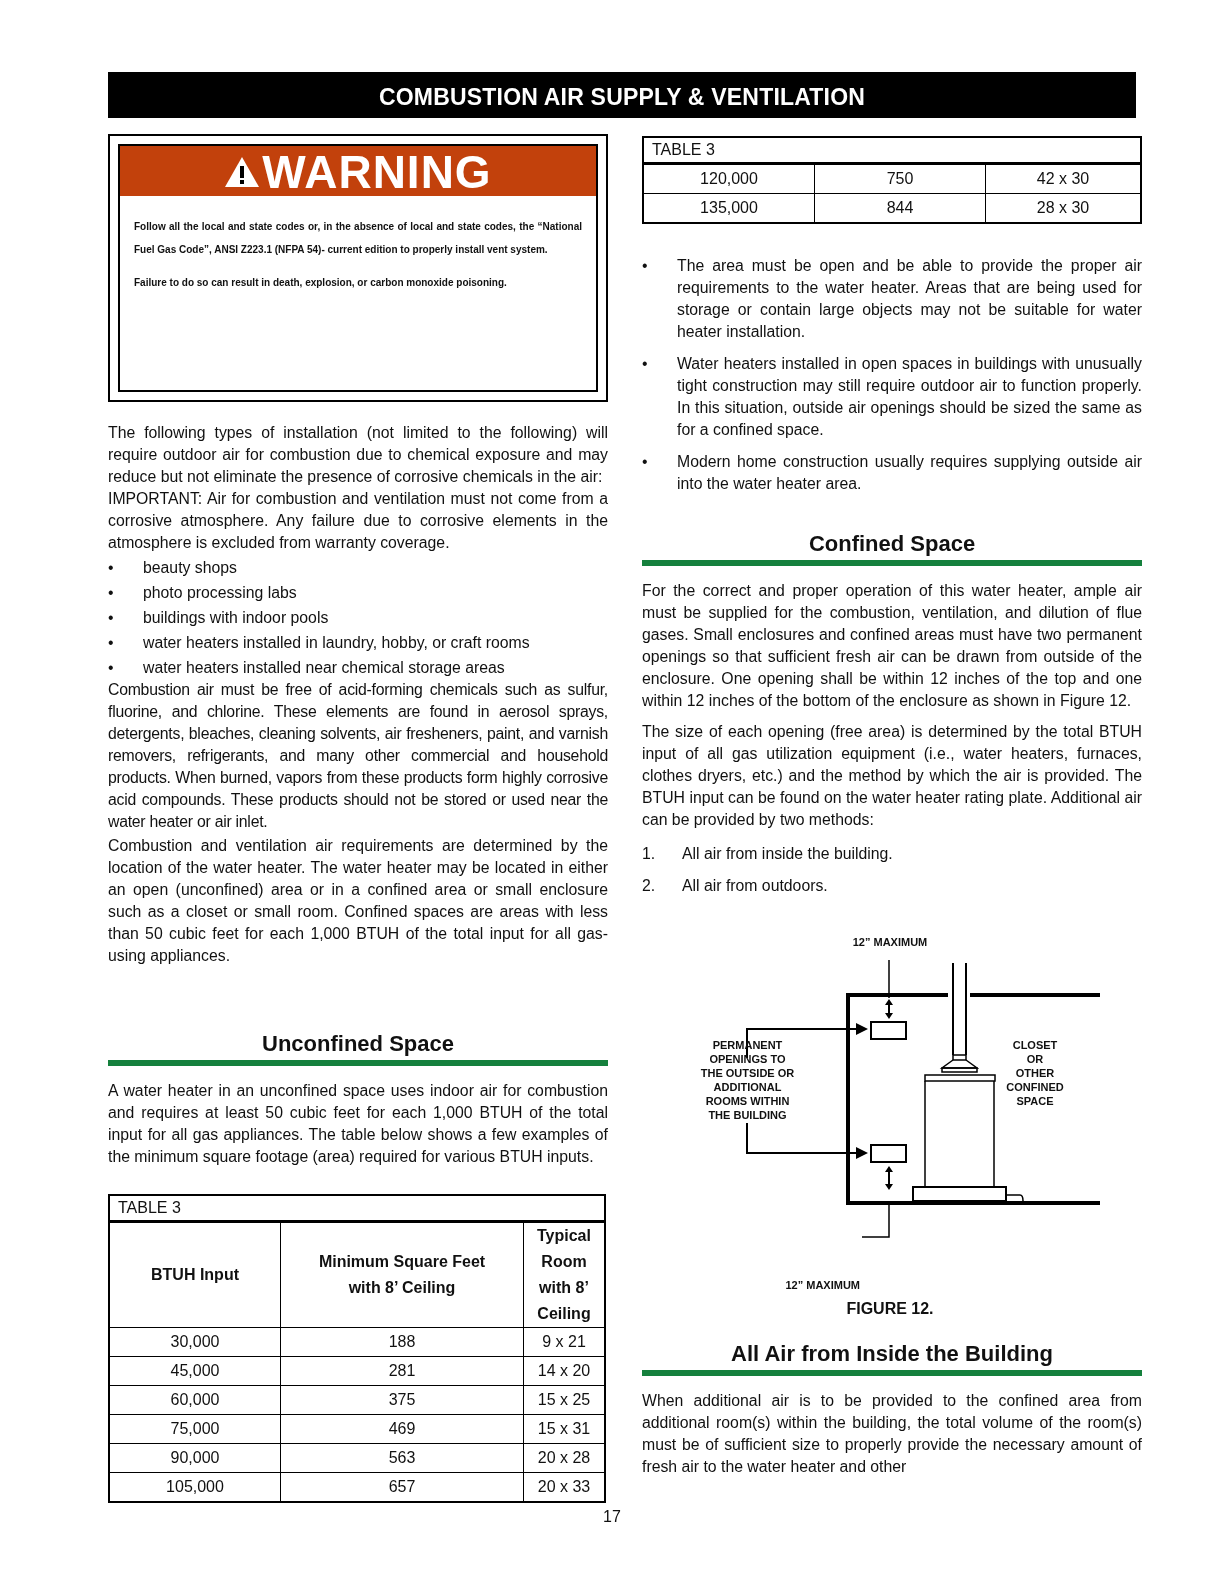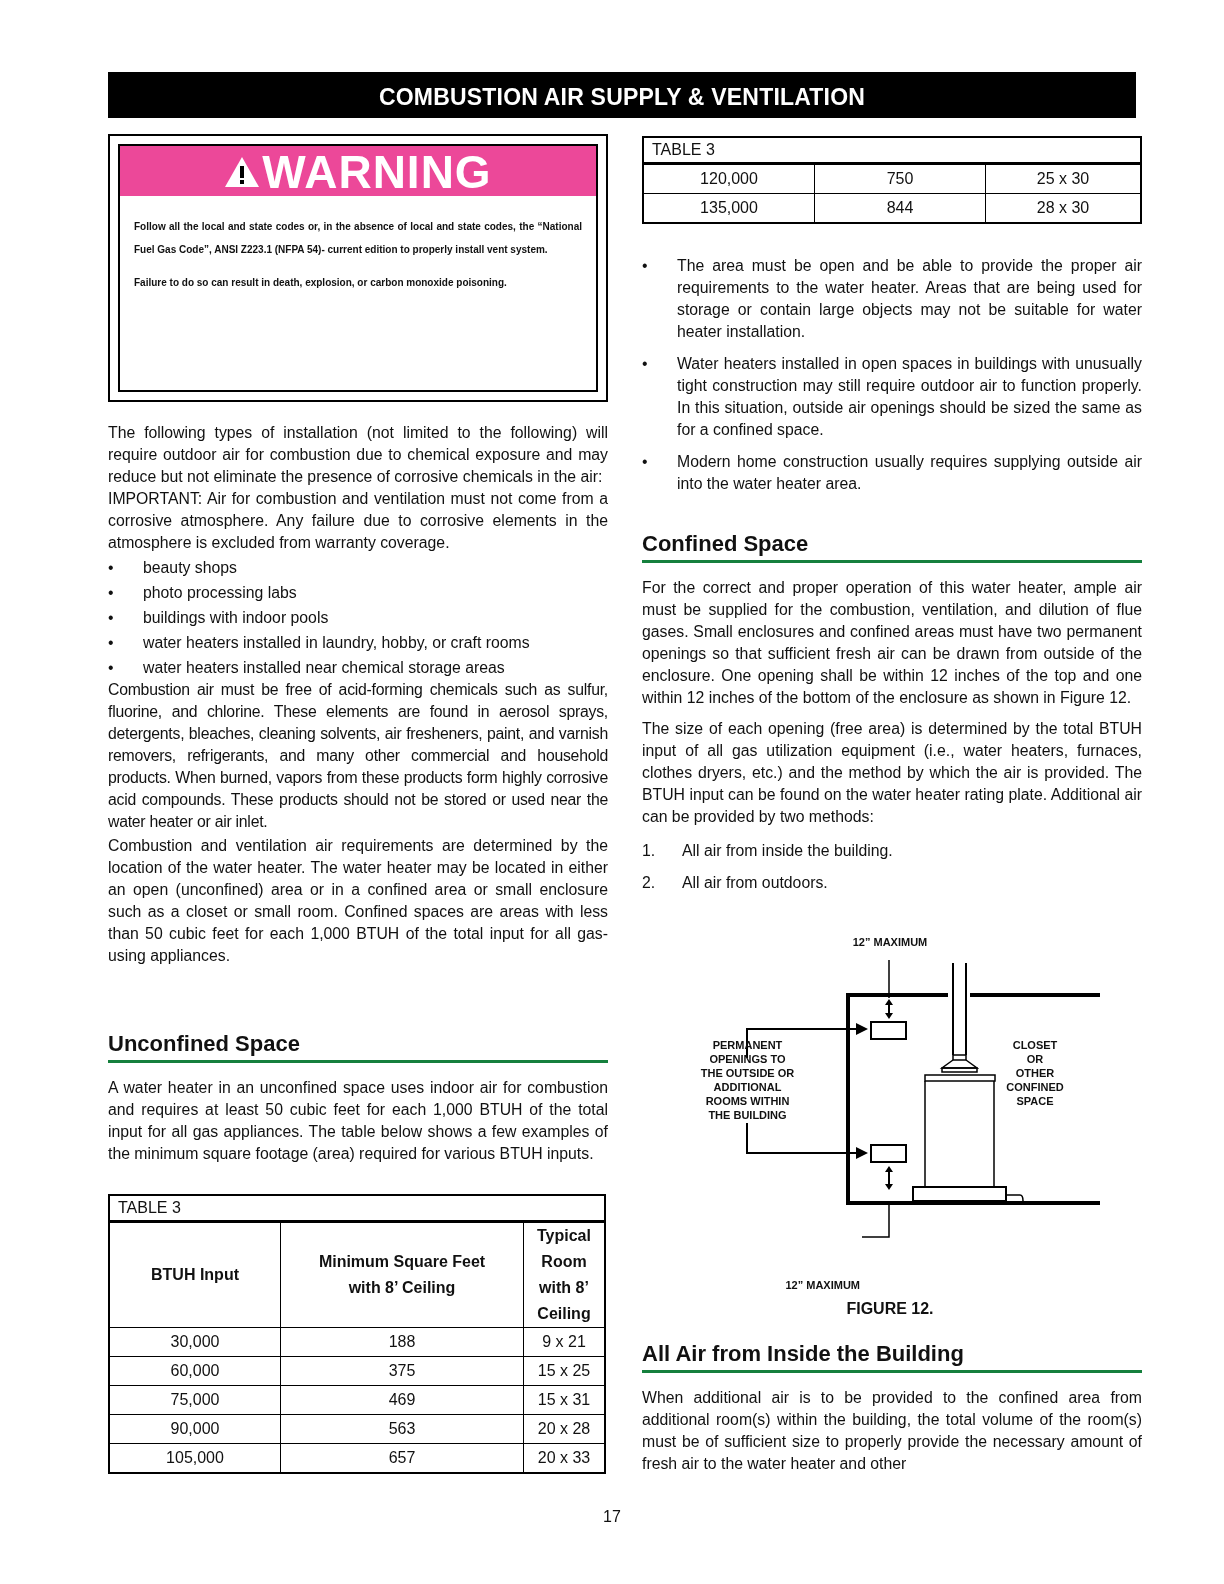--- a/index.html
+++ b/index.html
@@ -3,29 +3,29 @@
 <meta charset="utf-8">
 <style>
   html,body{margin:0;padding:0;background:#fff;}
   body{width:1224px;height:1584px;position:relative;font-family:"Liberation Sans",sans-serif;color:#111;overflow:hidden;}
   .abs{position:absolute;}
   .banner{left:108px;top:72px;width:1028px;height:46px;background:#000;color:#fff;font-weight:bold;font-size:23px;text-align:center;line-height:50px;letter-spacing:0.2px;}
   .col-left{left:108px;width:500px;}
   .col-right{left:642px;width:500px;}
   .warn-outer{left:108px;top:134px;width:496px;height:264px;border:2px solid #000;}
   .warn-inner{position:absolute;left:8px;top:8px;right:8px;bottom:8px;border:2px solid #000;}
-  .warn-head{background:#ec4899;color:#fff;font-weight:bold;font-size:46px;text-align:center;height:50px;line-height:52px;letter-spacing:1px;}
+  .warn-head{background:#c2410c;color:#fff;font-weight:bold;font-size:46px;text-align:center;height:50px;line-height:52px;letter-spacing:1px;}
   .warn-head .tri{display:inline-block;vertical-align:baseline;margin-right:2px;}
   .warn-sub{text-align:center;font-weight:bold;font-size:21px;margin-top:2px;}
   .warn-body{font-weight:bold;font-size:10px;line-height:23px;padding:0 14px 0 14px;text-align:justify;margin-top:19px;}
   .warn-body p{margin:0 0 10px 0;}
   p.txt{margin:0;font-size:15.8px;line-height:22px;text-align:justify;}
   .bul{position:relative;font-size:15.8px;line-height:22px;padding-left:35px;text-align:justify;}
   .bul .dot{position:absolute;left:0;top:0;}
-  h2{margin:0;font-size:22px;font-weight:bold;border-bottom:3px solid #15803d;padding-bottom:2px;line-height:28px;}
+  h2{margin:0;font-size:22px;font-weight:bold;border-bottom:6px solid #15803d;padding-bottom:2px;line-height:28px;text-align:center;}
   table{border-collapse:collapse;}
   .tbl{border:2px solid #000;}
   .tbl td{border:1.5px solid #000;text-align:center;font-size:16px;height:28px;padding:0;}
   .tbl .cap td{text-align:left;padding-left:8px;height:24px;border-bottom:3px solid #000;}
   .tbl .hd td{font-weight:bold;font-size:16px;line-height:26px;height:80px;}
   .fig-lbl{font-weight:bold;font-size:11px;text-align:center;line-height:14px;}
   .pagenum{left:0;width:1224px;top:1508px;text-align:center;font-size:16px;}
 </style>
 </head>
 <body>
@@ -78,20 +78,25 @@
     <td style="width:170px;">BTUH Input</td>
     <td style="width:170px;padding:0 36px;">Minimum Square Feet with 8’ Ceiling</td>
     <td style="padding:0 10px;">Typical Room with 8’ Ceiling</td>
   </tr>
   <tr>
         <td>30,000</td>
         <td>188</td>
         <td>9 x 21</td>
       </tr>
   <tr>
+        <td>45,000</td>
+        <td>281</td>
+        <td>14 x 20</td>
+      </tr>
+  <tr>
         <td>60,000</td>
         <td>375</td>
         <td>15 x 25</td>
       </tr>
   <tr>
         <td>75,000</td>
         <td>469</td>
         <td>15 x 31</td>
       </tr>
   <tr>
@@ -108,21 +113,21 @@
   </table>
 
 <table class="abs tbl" style="left:642px;top:136px;width:500px;">
   <tbody>
       <tr class="cap">
         <td colspan="3">TABLE 3</td>
       </tr>
   <tr>
         <td style="width:170px;">120,000</td>
         <td style="width:170px;">750</td>
-        <td>25 x 30</td>
+        <td>42 x 30</td>
       </tr>
   <tr>
         <td>135,000</td>
         <td>844</td>
         <td>28 x 30</td>
       </tr>
 </tbody>
   </table>
 
 <div class="abs col-right" style="top:246px;">

